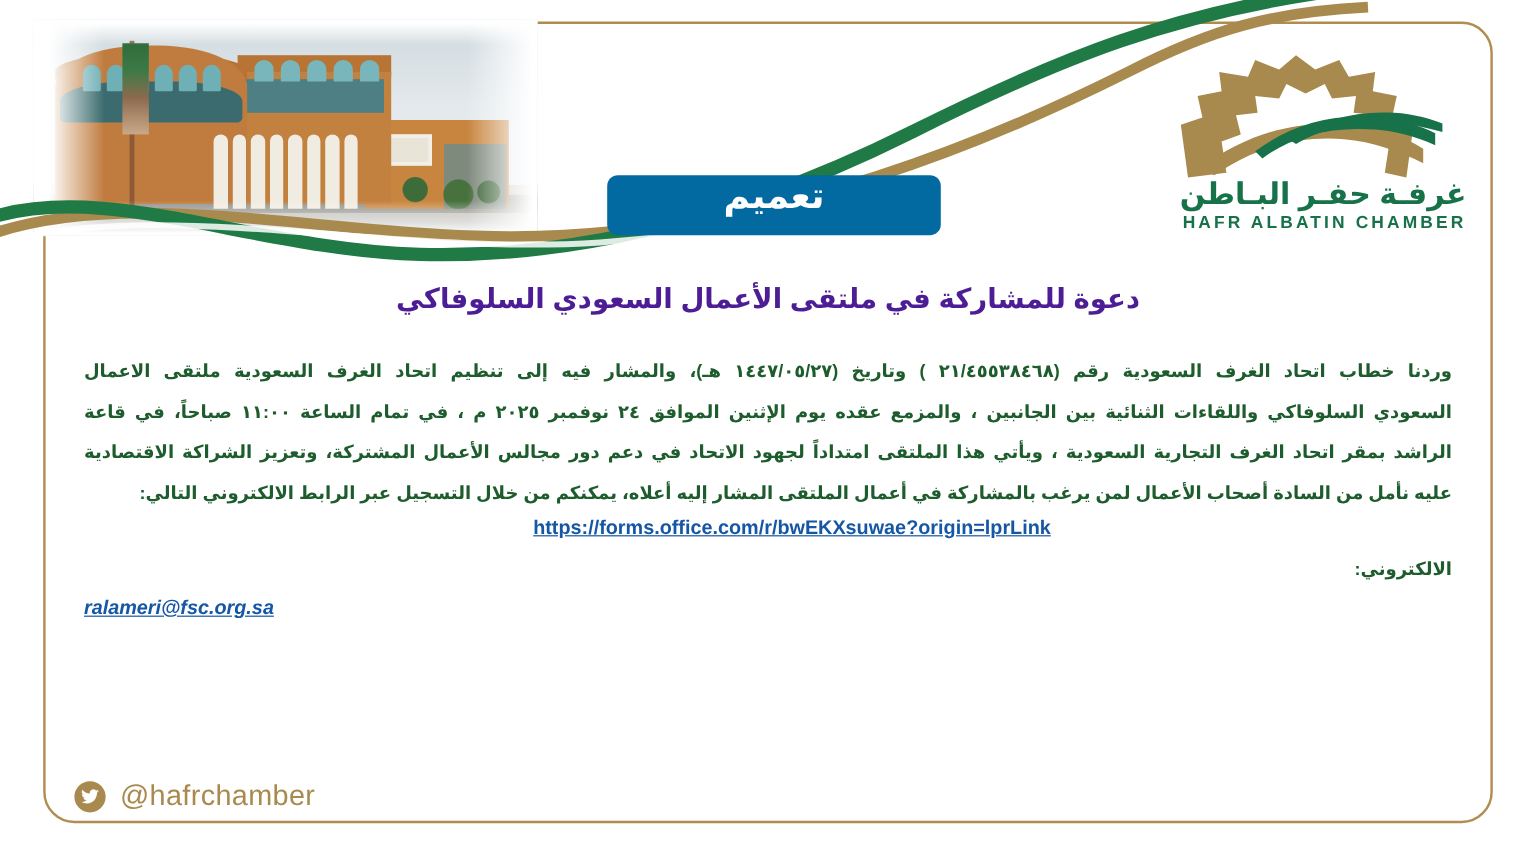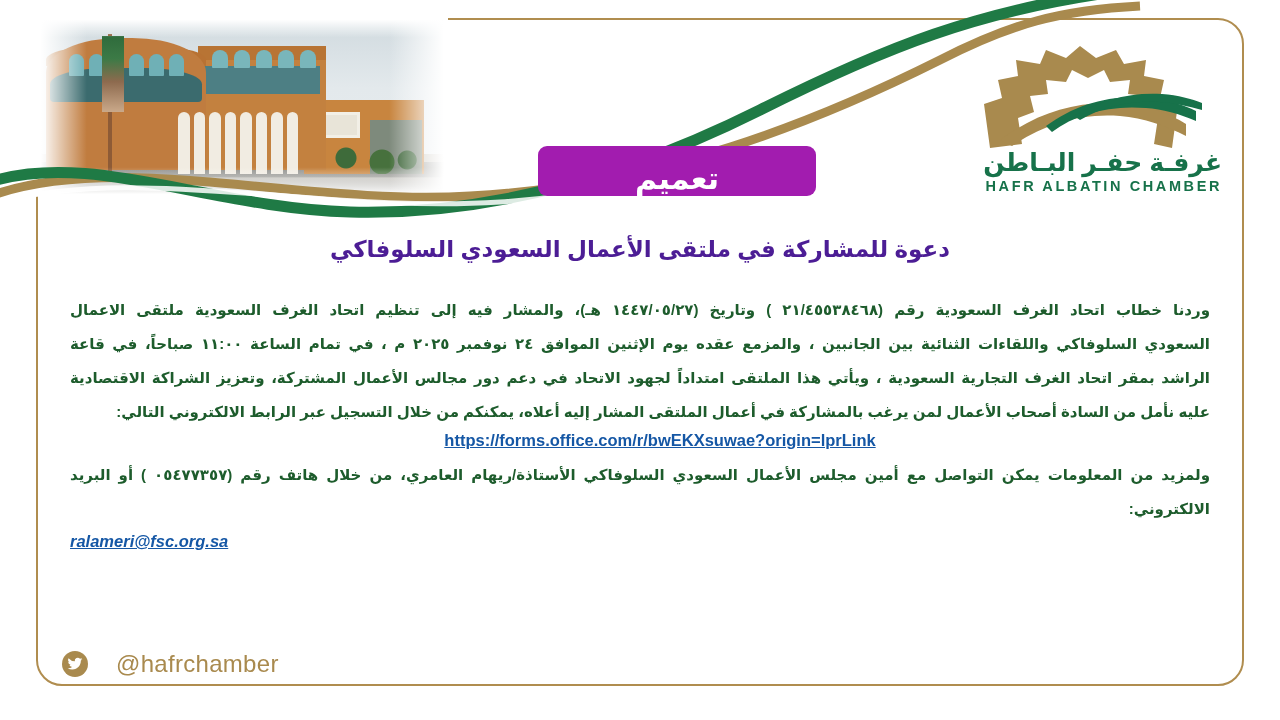--- a/index.html
+++ b/index.html
@@ -249,27 +249,26 @@
     margin-top: 3px;
   }
 
   
   .banner {
     position: absolute;
     left: 506px;
     top: 146px;
     width: 278px;
     height: 50px;
-    background: #a21caf;
+    background: #0369a1;
     border-radius: 9px;
     z-index: 6;
     display: flex;
-    align-items: flex-end;
+    align-items: flex-start;
     justify-content: center;
-    margin-left: 32px;
   }
   .banner-text {
     color: #ffffff;
     font-size: 30px;
     font-weight: bold;
     letter-spacing: 1px;
   }
 
   
   .body-wrap {
@@ -323,21 +322,21 @@
   .mail-line { text-align: left; margin-top: 6px; }
 
   
   .footer {
     position: absolute;
     left: 62px;
     bottom: 42px;
     z-index: 6;
     display: flex;
     align-items: center;
-    gap: 28px;
+    gap: 12px;
     direction: ltr;
   }
   .tw-badge {
     width: 26px;
     height: 26px;
     background: #a98a4e;
     border-radius: 50%;
     display: flex;
     align-items: center;
     justify-content: center;
@@ -435,21 +434,20 @@
       <p class="para">السعودي السلوفاكي واللقاءات الثنائية بين الجانبين ، والمزمع عقده يوم الإثنين الموافق ٢٤ نوفمبر ٢٠٢٥ م ، في تمام الساعة ١١:٠٠ صباحاً، في قاعة</p>
       <p class="para">الراشد بمقر اتحاد الغرف التجارية السعودية ، ويأتي هذا الملتقى امتداداً لجهود الاتحاد في دعم دور مجالس الأعمال المشتركة، وتعزيز الشراكة الاقتصادية</p>
       <p class="para last-line">عليه نأمل من السادة أصحاب الأعمال لمن يرغب بالمشاركة في أعمال الملتقى المشار إليه أعلاه، يمكنكم من خلال التسجيل عبر الرابط الالكتروني التالي:</p>
     </div>
 
     <div class="link-line">
       <a class="doclink" href="#" title="https://forms.office.com/r/bwEKXsuwae?origin=lprLink">https://forms.office.com/r/bwEKXsuwae?origin=lprLink</a>
     </div>
 
     <div class="para-block">
-      <p class="para">ولمزيد من المعلومات يمكن التواصل مع أمين مجلس الأعمال السعودي السلوفاكي الأستاذة/ريهام العامري، من خلال هاتف رقم (٠٥٤٧٧٣٥٧ ) أو البريد</p>
       <p class="para last-line">الالكتروني:</p>
     </div>
 
     <div class="mail-line">
       <a class="maillink" href="#" title="ralameri@fsc.org.sa">ralameri@fsc.org.sa</a>
     </div>
   </div>
 
   <div class="footer">
     <span class="tw-badge">

